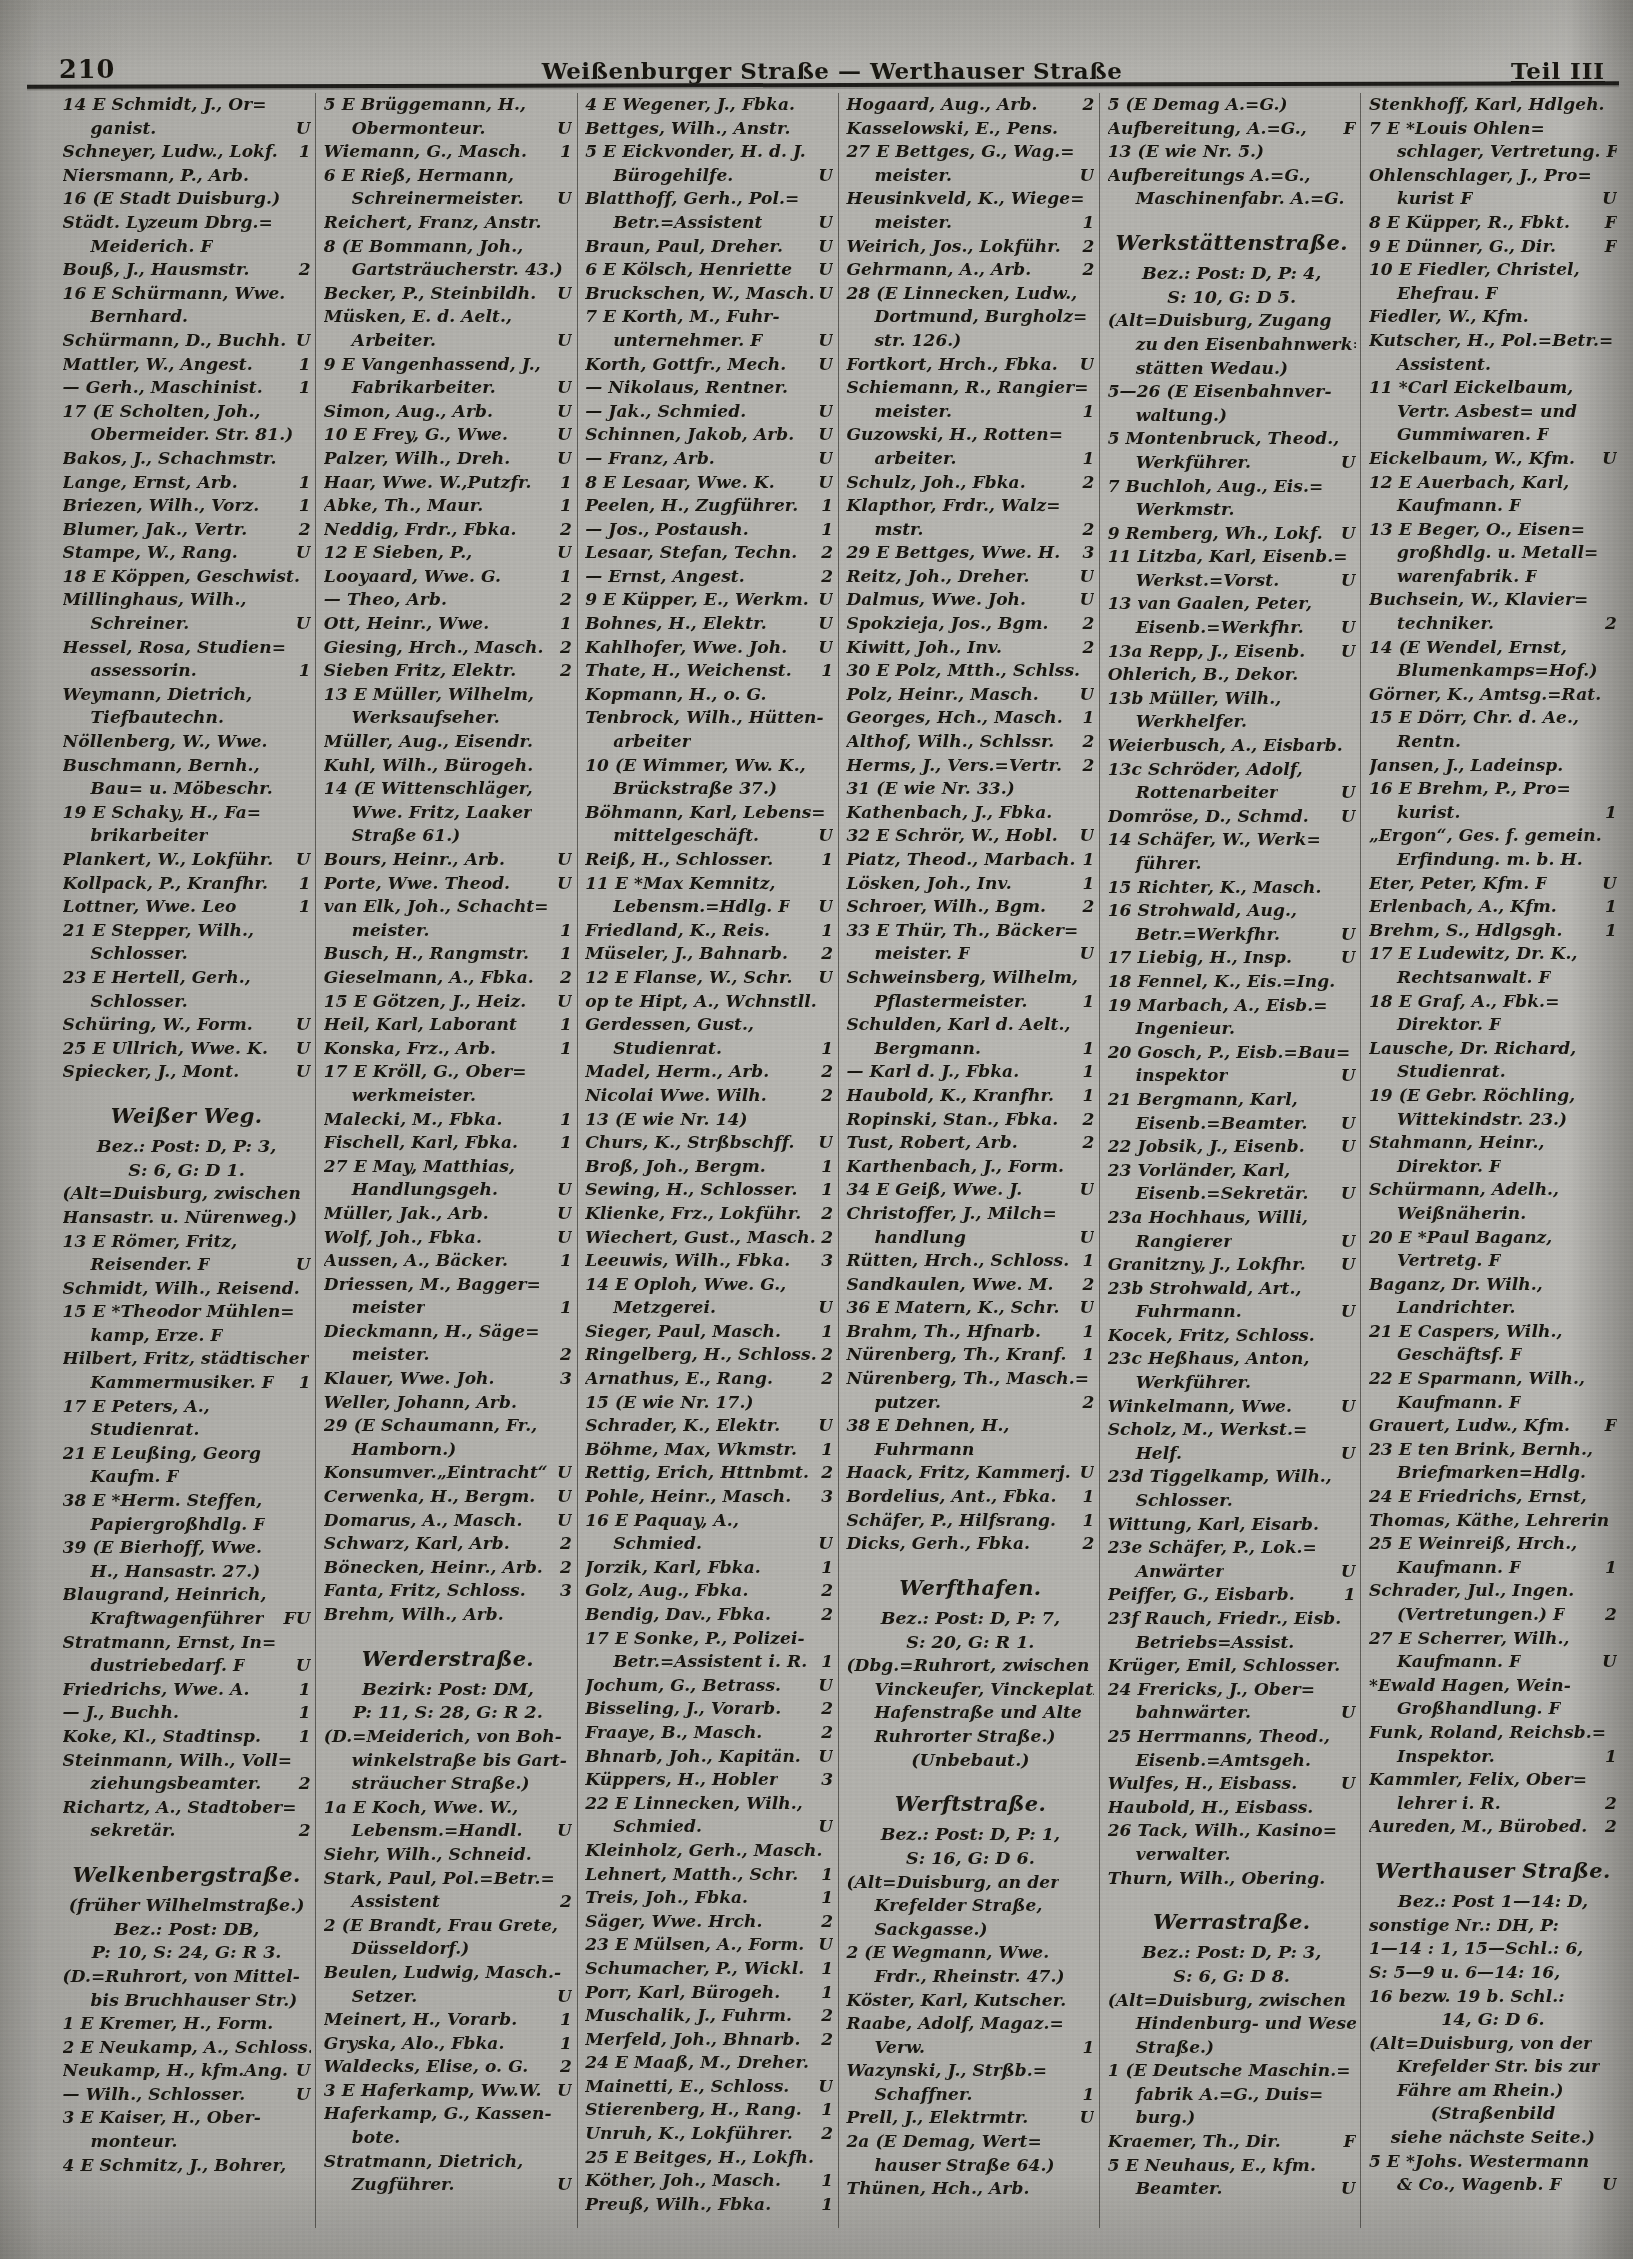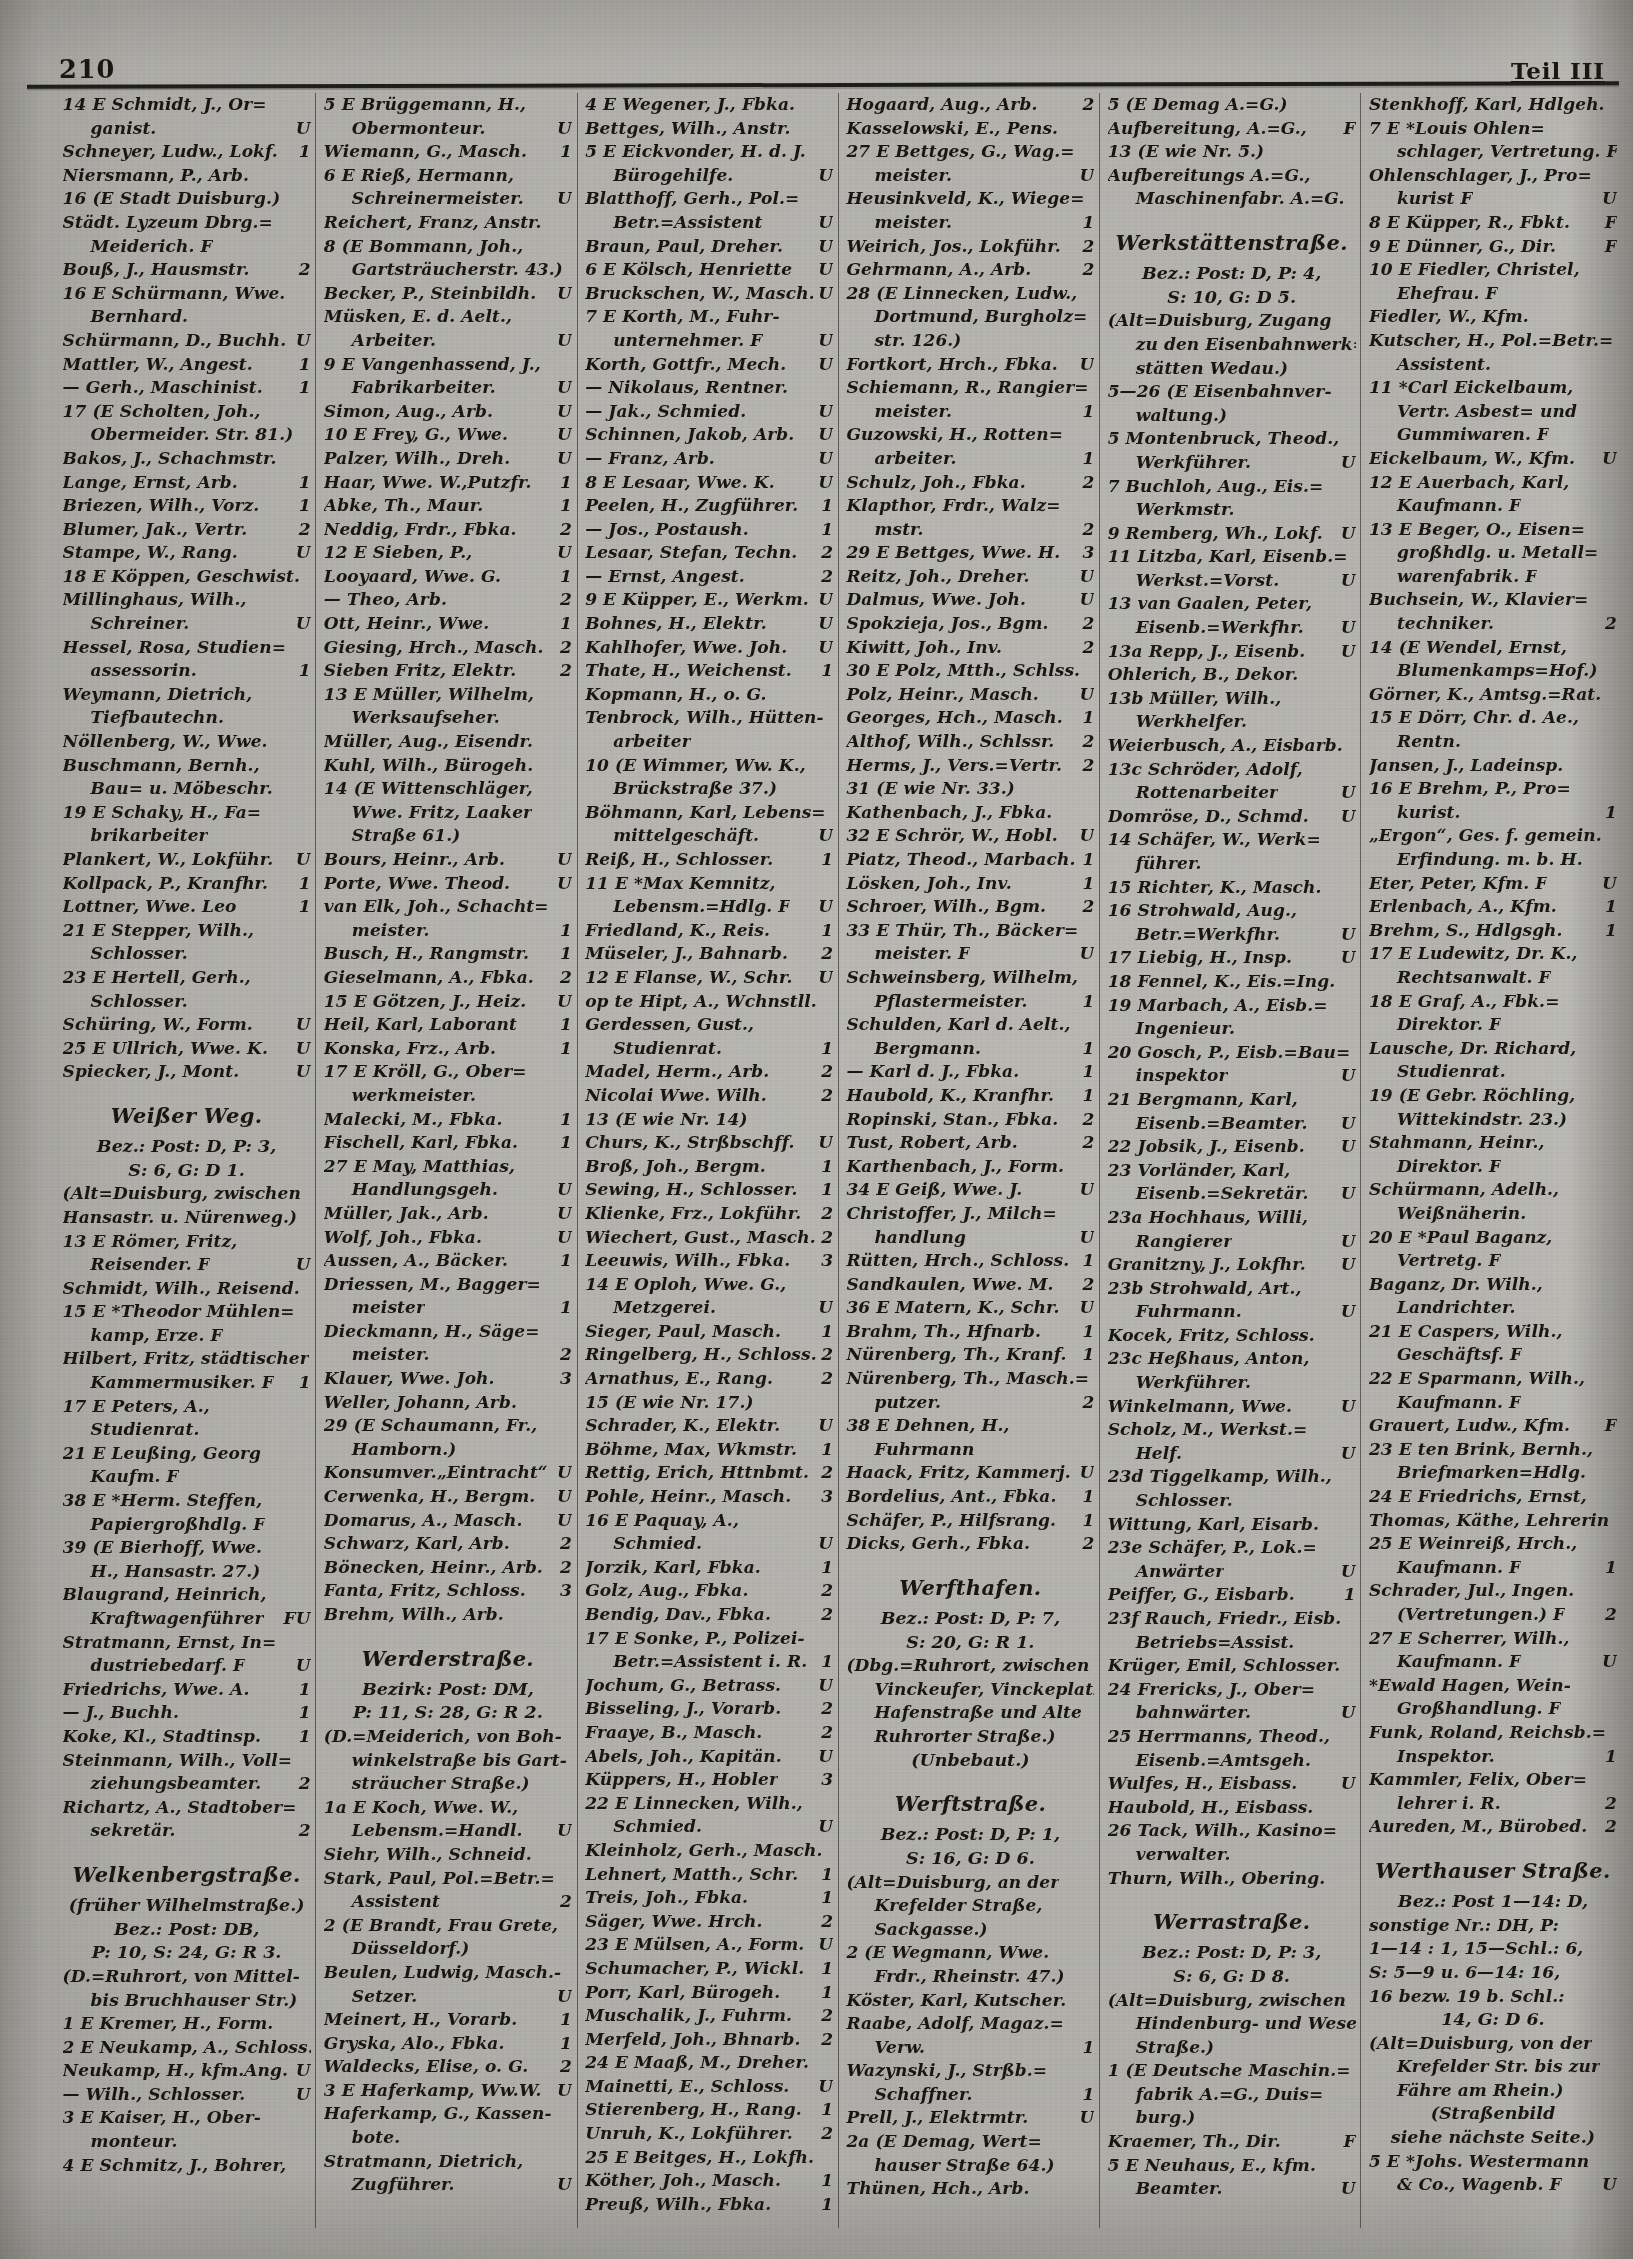--- a/index.html
+++ b/index.html
@@ -66,20 +66,21 @@
     white-space:nowrap; overflow:hidden;
   }
 </style>
 </head>
 <body>
 
 <div class="sheet"></div>
 
 <div class="pagehead">
   <span class="pageno">210</span>
+  <span class="headtitle">Weißenburger Straße  —  Werthauser Straße</span>
   <span class="part">Teil III</span>
 </div>
 <div class="headrule"></div>
 
 <div class="cols">
   <div class="col">
       <div class="ln">
         <span>14 E Schmidt, J., Or=</span>
       </div>
       <div class="ln ind">
@@ -917,21 +918,21 @@
       </div>
       <div class="ln">
         <span>Bisseling, J., Vorarb.</span>
         <span class="rt">2</span>
       </div>
       <div class="ln">
         <span>Fraaye, B., Masch.</span>
         <span class="rt">2</span>
       </div>
       <div class="ln">
-        <span>Abels, Joh., Kapitän.</span>
+        <span>Bhnarb, Joh., Kapitän.</span>
         <span class="rt">U</span>
       </div>
       <div class="ln">
         <span>Küppers, H., Hobler</span>
         <span class="rt">3</span>
       </div>
       <div class="ln">
         <span>22 E Linnecken, Wilh.,</span>
       </div>
       <div class="ln ind">

